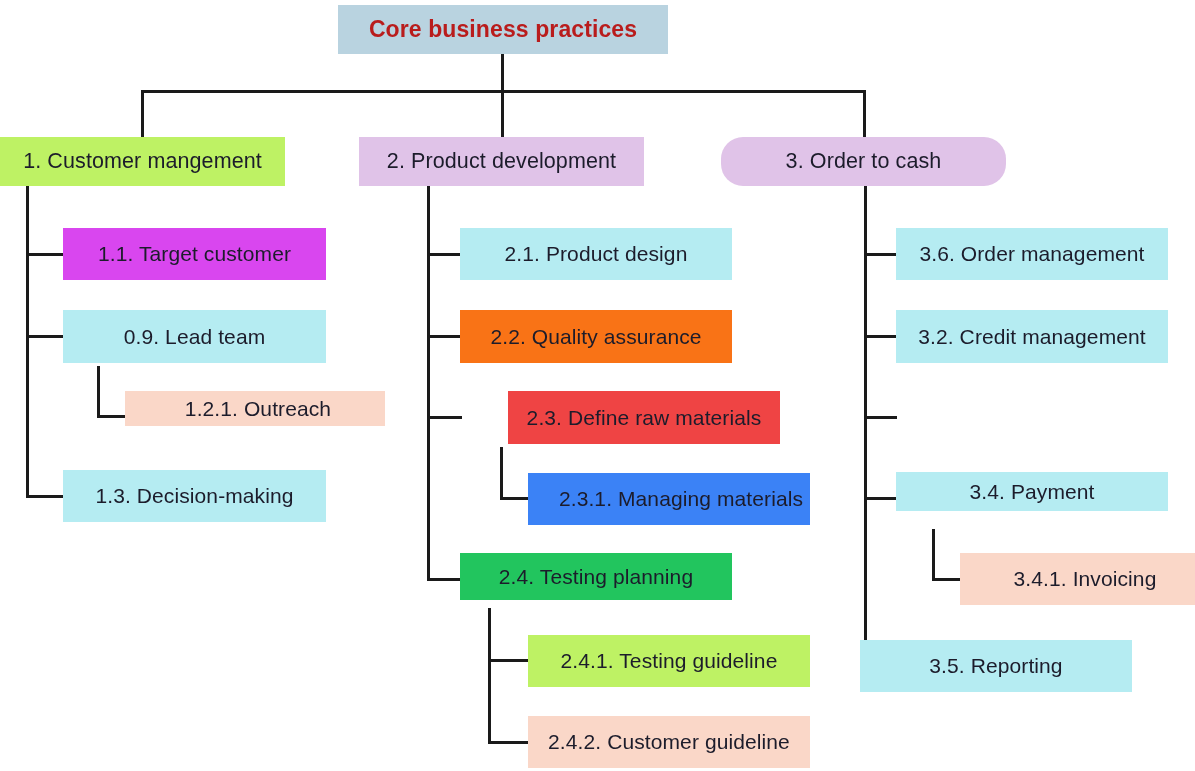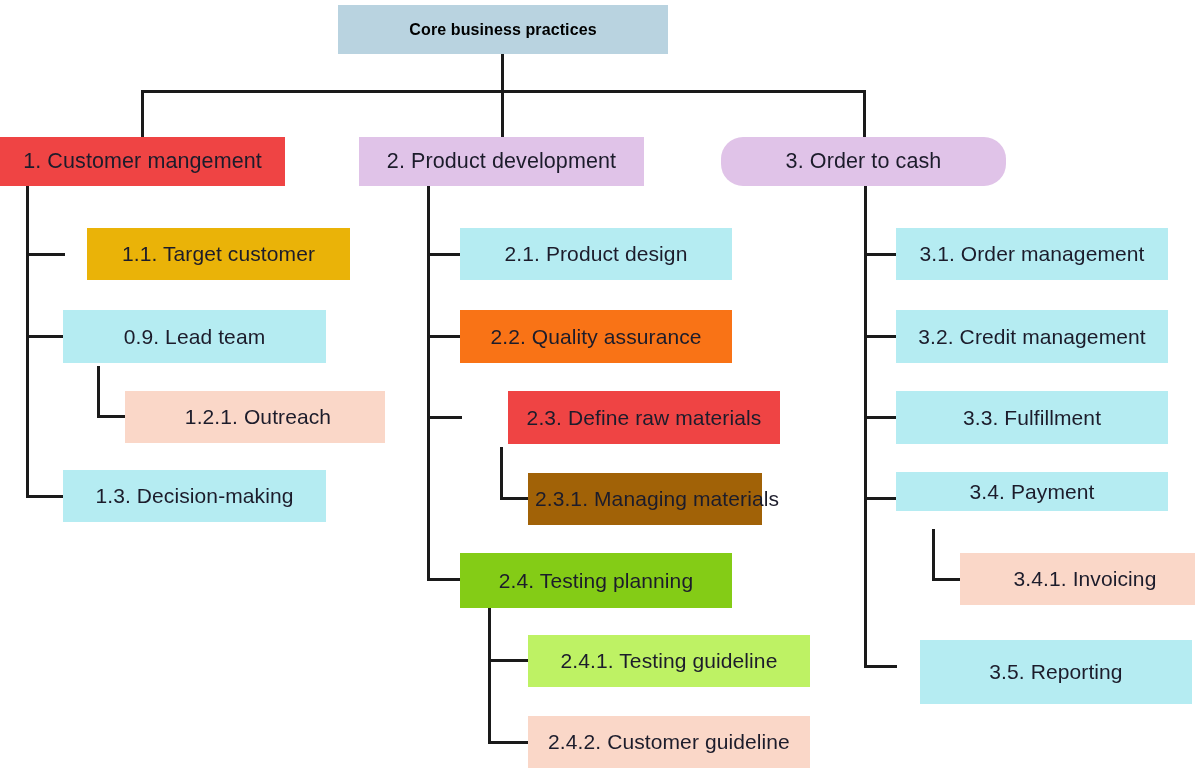--- a/index.html
+++ b/index.html
@@ -24,22 +24,22 @@
     align-items: center;
     justify-content: center;
     color: #1c1c2b;
     font-size: 21px;
     letter-spacing: 0.1px;
     white-space: nowrap;
     z-index: 3;
   }
   .node.root {
     font-weight: bold;
-    font-size: 16px;
-    color: #000000;
+    font-size: 23px;
+    color: #b91c1c;
   }
   .node.lvl1 {
     font-size: 21.5px;
   }
   .line {
     position: absolute;
     background: #1a1a1a;
     z-index: 1;
   }
   .line.v { width: 2.6px; }
@@ -84,37 +84,36 @@
   <div class="line h" style="left:864px; top:335px; width:33px;"></div>
   <div class="line h" style="left:864px; top:416px; width:33px;"></div>
   <div class="line h" style="left:864px; top:497px; width:33px;"></div>
   <div class="line h" style="left:864px; top:665px; width:33px;"></div>
 
   <div class="line v" style="left:932px; top:529px; height:52px;"></div>
   <div class="line h" style="left:932px; top:578px; width:30px;"></div>
 
   <div class="node root" style="left:338px; top:5px; width:330px; height:49px; background:#b9d3e0;">Core business practices</div>
 
-  <div class="node lvl1" style="left:0px; top:137px; width:285px; height:49px; background:#ef4444;">1. Customer mangement</div>
+  <div class="node lvl1" style="left:0px; top:137px; width:285px; height:49px; background:#bef264;">1. Customer mangement</div>
   <div class="node lvl1" style="left:359px; top:137px; width:285px; height:49px; background:#e0c3e8;">2.  Product development</div>
   <div class="node lvl1" style="left:721px; top:137px; width:285px; height:49px; background:#e0c3e8;border-radius:22px;">3. Order to cash</div>
 
-  <div class="node" style="left:63px; top:228px; width:263px; height:52px; background:#eab308;margin-left:24px;">1.1. Target customer</div>
+  <div class="node" style="left:63px; top:228px; width:263px; height:52px; background:#d946ef;">1.1. Target customer</div>
   <div class="node" style="left:63px; top:310px; width:263px; height:53px; background:#b5ecf2;">0.9. Lead team</div>
-  <div class="node" style="left:125px; top:391px; width:260px; height:52px; background:#fad7c8;padding-left:6px;">1.2.1. Outreach</div>
+  <div class="node" style="left:125px; top:391px; width:260px; height:35px; background:#fad7c8;padding-left:6px;">1.2.1. Outreach</div>
   <div class="node" style="left:63px; top:470px; width:263px; height:52px; background:#b5ecf2;">1.3. Decision-making</div>
 
   <div class="node" style="left:460px; top:228px; width:272px; height:52px; background:#b5ecf2;">2.1. Product design</div>
   <div class="node" style="left:460px; top:310px; width:272px; height:53px; background:#f97316;">2.2. Quality assurance</div>
   <div class="node" style="left:460px; top:391px; width:272px; height:53px; background:#ef4444;margin-left:48px;">2.3. Define raw materials</div>
-  <div class="node" style="left:528px; top:473px; width:234px; height:52px; background:#a16207;padding-left:24px;">2.3.1. Managing materials</div>
-  <div class="node" style="left:460px; top:553px; width:272px; height:55px; background:#84cc16;">2.4. Testing planning</div>
+  <div class="node" style="left:528px; top:473px; width:282px; height:52px; background:#3b82f6;padding-left:24px;">2.3.1. Managing materials</div>
+  <div class="node" style="left:460px; top:553px; width:272px; height:47px; background:#22c55e;">2.4. Testing planning</div>
   <div class="node" style="left:528px; top:635px; width:282px; height:52px; background:#bef264;">2.4.1. Testing guideline</div>
   <div class="node" style="left:528px; top:716px; width:282px; height:52px; background:#fad7c8;">2.4.2. Customer guideline</div>
 
-  <div class="node" style="left:896px; top:228px; width:272px; height:52px; background:#b5ecf2;">3.1. Order management</div>
+  <div class="node" style="left:896px; top:228px; width:272px; height:52px; background:#b5ecf2;">3.6. Order management</div>
   <div class="node" style="left:896px; top:310px; width:272px; height:53px; background:#b5ecf2;">3.2. Credit management</div>
-  <div class="node" style="left:896px; top:391px; width:272px; height:53px; background:#b5ecf2;">3.3. Fulfillment</div>
   <div class="node" style="left:896px; top:472px; width:272px; height:39px; background:#b5ecf2;">3.4. Payment</div>
   <div class="node" style="left:960px; top:553px; width:250px; height:52px; background:#fad7c8;">3.4.1. Invoicing</div>
-  <div class="node" style="left:920px; top:640px; width:272px; height:64px; background:#b5ecf2;">3.5. Reporting</div>
+  <div class="node" style="left:860px; top:640px; width:272px; height:52px; background:#b5ecf2;">3.5. Reporting</div>
 
 </div>
 
 </body></html>

